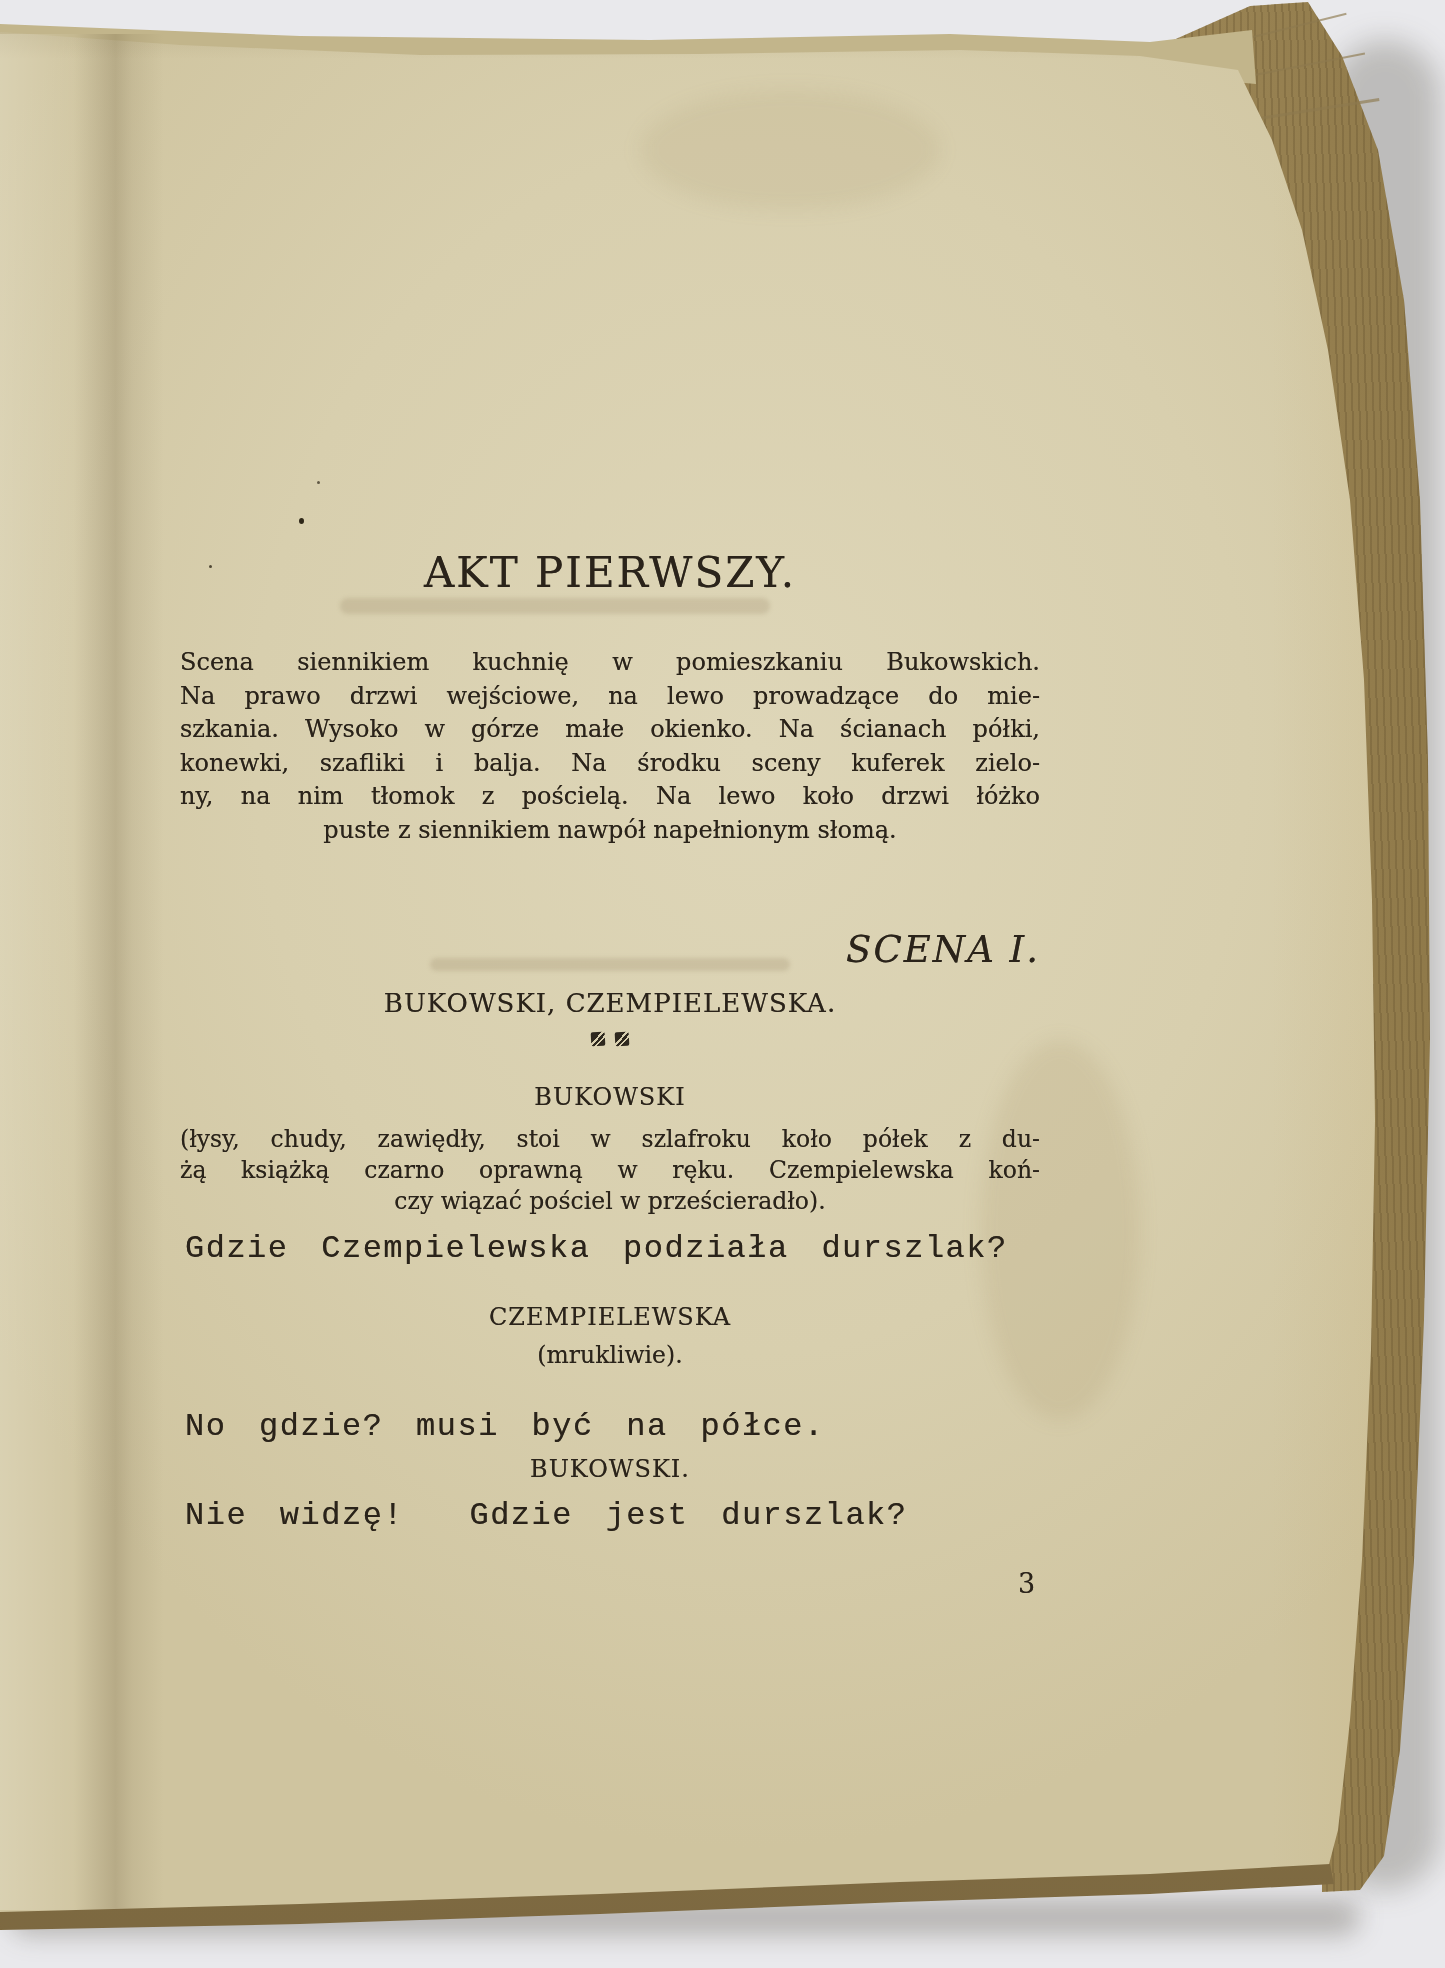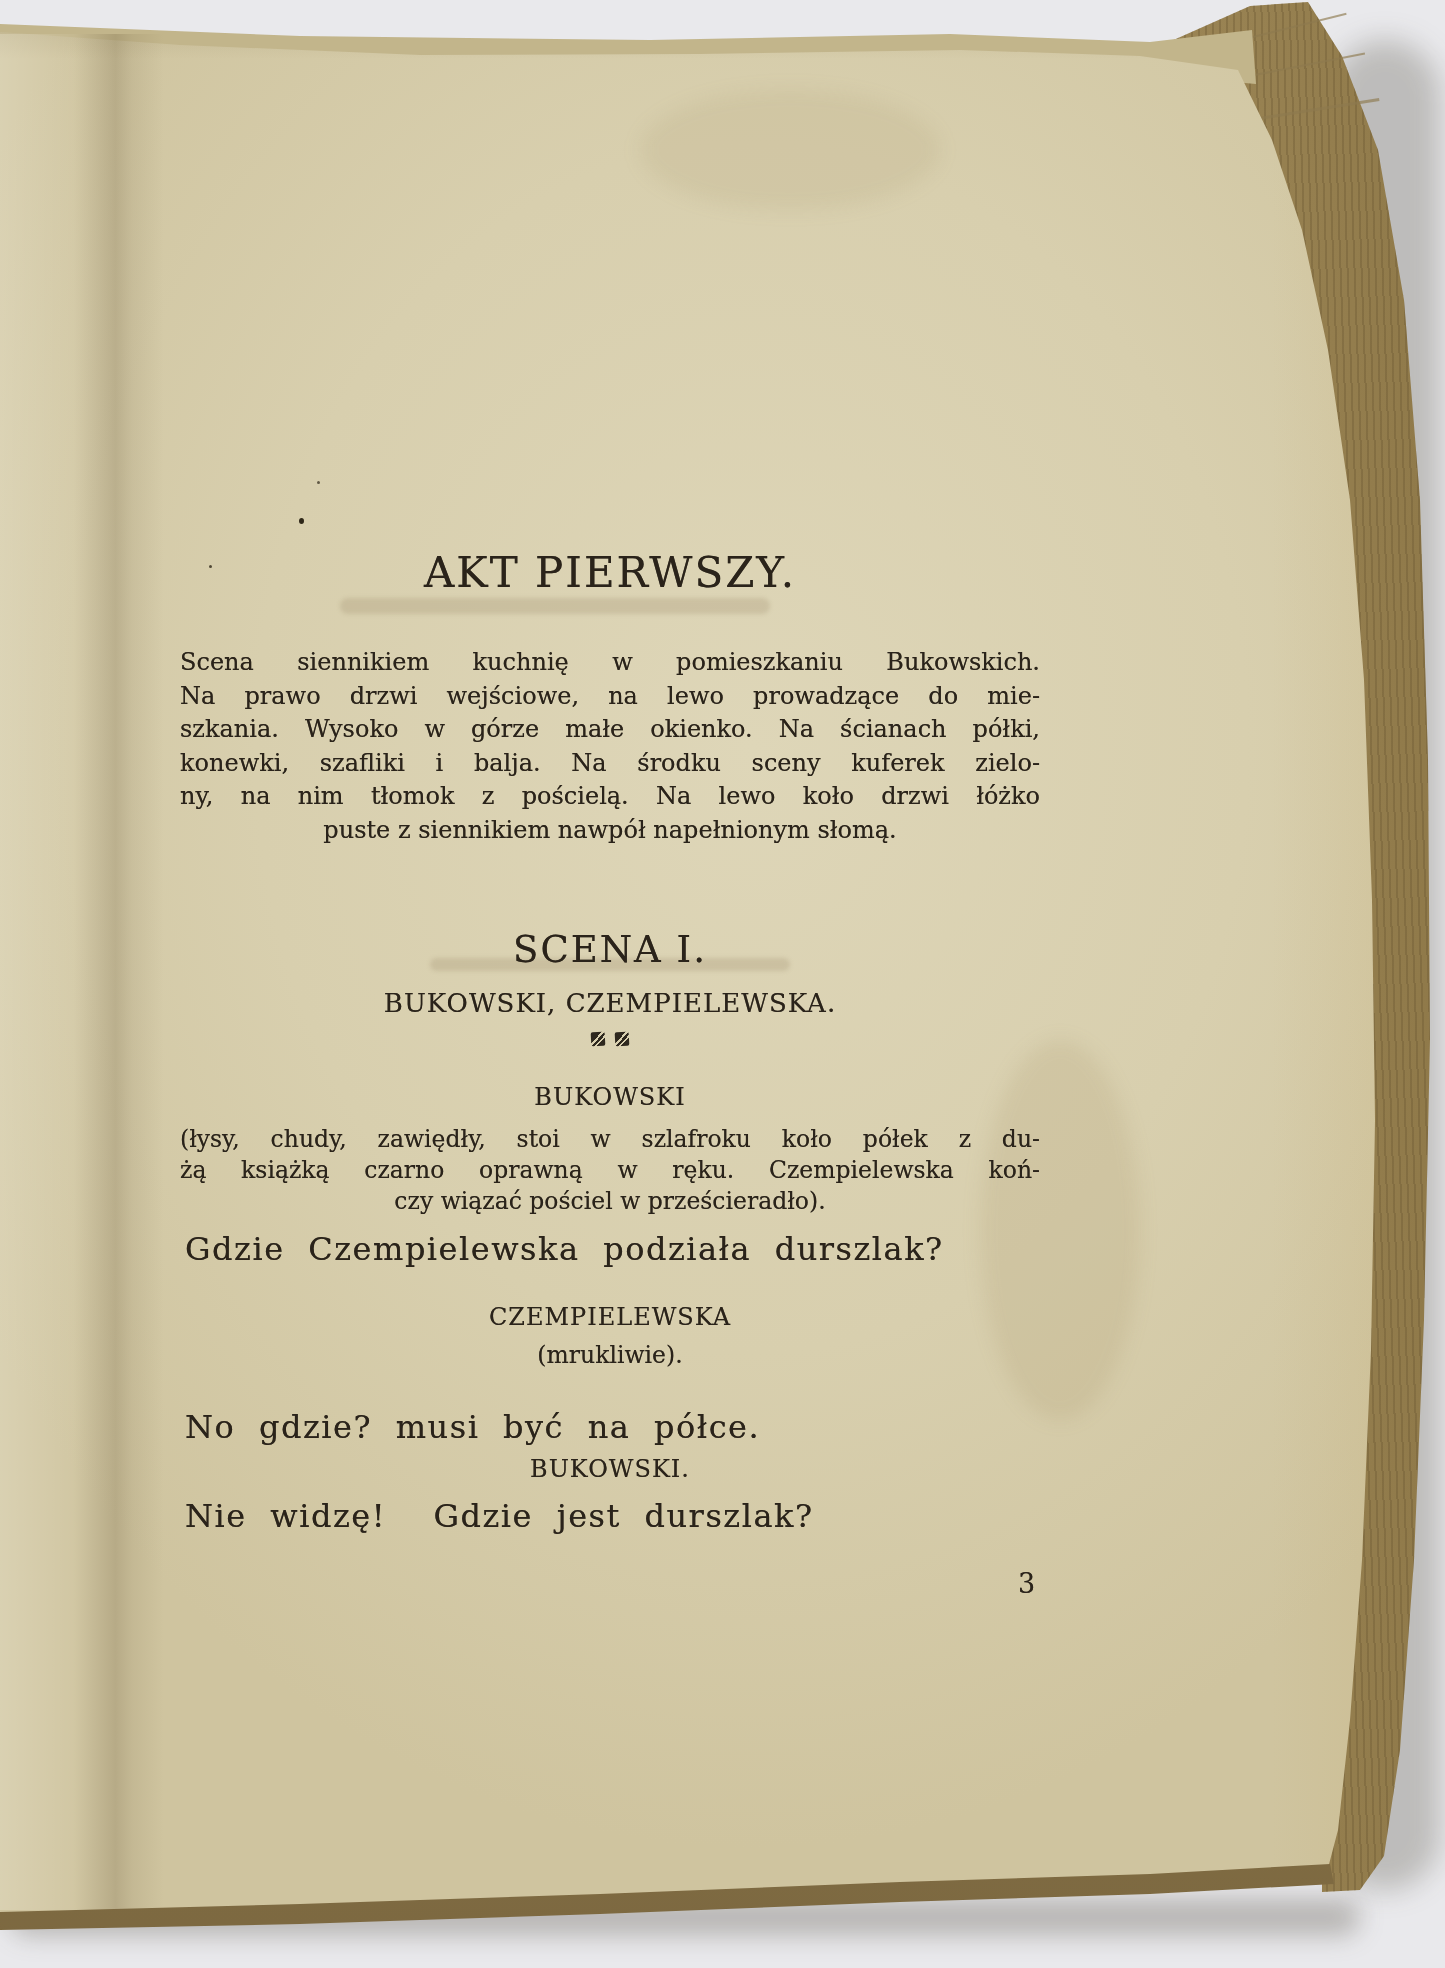--- a/index.html
+++ b/index.html
@@ -45,35 +45,35 @@
   .ghost{background:rgba(125,108,70,.18);filter:blur(2px);border-radius:8px;}
   .stain{filter:blur(9px);border-radius:50%;}
   .speck{background:#2e2718;border-radius:50%;}
   
   .col{left:180px;width:860px;}
   .title{font-size:42px;letter-spacing:2px;text-align:center;
          text-shadow:0 0 .5px rgba(42,35,26,.7);}
   .para .ln{font-size:24px;line-height:33.5px;text-align:justify;text-align-last:justify;
             text-shadow:0 0 .4px rgba(42,35,26,.65);}
   .para .ln.last{text-align:center;text-align-last:center;}
-  .scene-title{font-size:37px;letter-spacing:2px;text-align:center;
-               text-shadow:0 0 .5px rgba(42,35,26,.7);}
+  .scene-title{font-size:37px;letter-spacing:2px;text-align:right;
+               text-shadow:0 0 .5px rgba(42,35,26,.7);font-style:italic;}
   .chars{font-size:26px;letter-spacing:1px;text-align:center;
          text-shadow:0 0 .4px rgba(42,35,26,.6);}
   .orn-row{text-align:center;}
   .fleuron{display:inline-block;width:14px;height:14px;margin:0 5px;border-radius:2px;
     background:linear-gradient(135deg,#2e281e 0 40%,#d8cfae 40% 50%,#2e281e 50% 62%,
       #d8cfae 62% 70%,#2e281e 70% 100%);transform:rotate(-3deg);}
   .speaker{font-size:24px;letter-spacing:1px;text-align:center;
            text-shadow:0 0 .4px rgba(42,35,26,.6);}
   .dir .ln{font-size:23.5px;line-height:31px;text-align:justify;text-align-last:justify;
            text-shadow:0 0 .4px rgba(42,35,26,.6);}
   .dir .ln.last{text-align:center;text-align-last:center;}
   .speech{font-size:32px;letter-spacing:1.5px;word-spacing:12px;white-space:pre;
-          text-shadow:0 0 .5px rgba(42,35,26,.65);}
+          text-shadow:0 0 .5px rgba(42,35,26,.65);font-family:Liberation Mono, monospace;}
   .pagenum{font-size:27px;text-shadow:0 0 .4px rgba(42,35,26,.6);}
 </style>
 </head>
 <body>
 
 <div class="photo">
 
   <div class="abs shadow-right"></div>
   <div class="abs shadow-bottom"></div>
 

